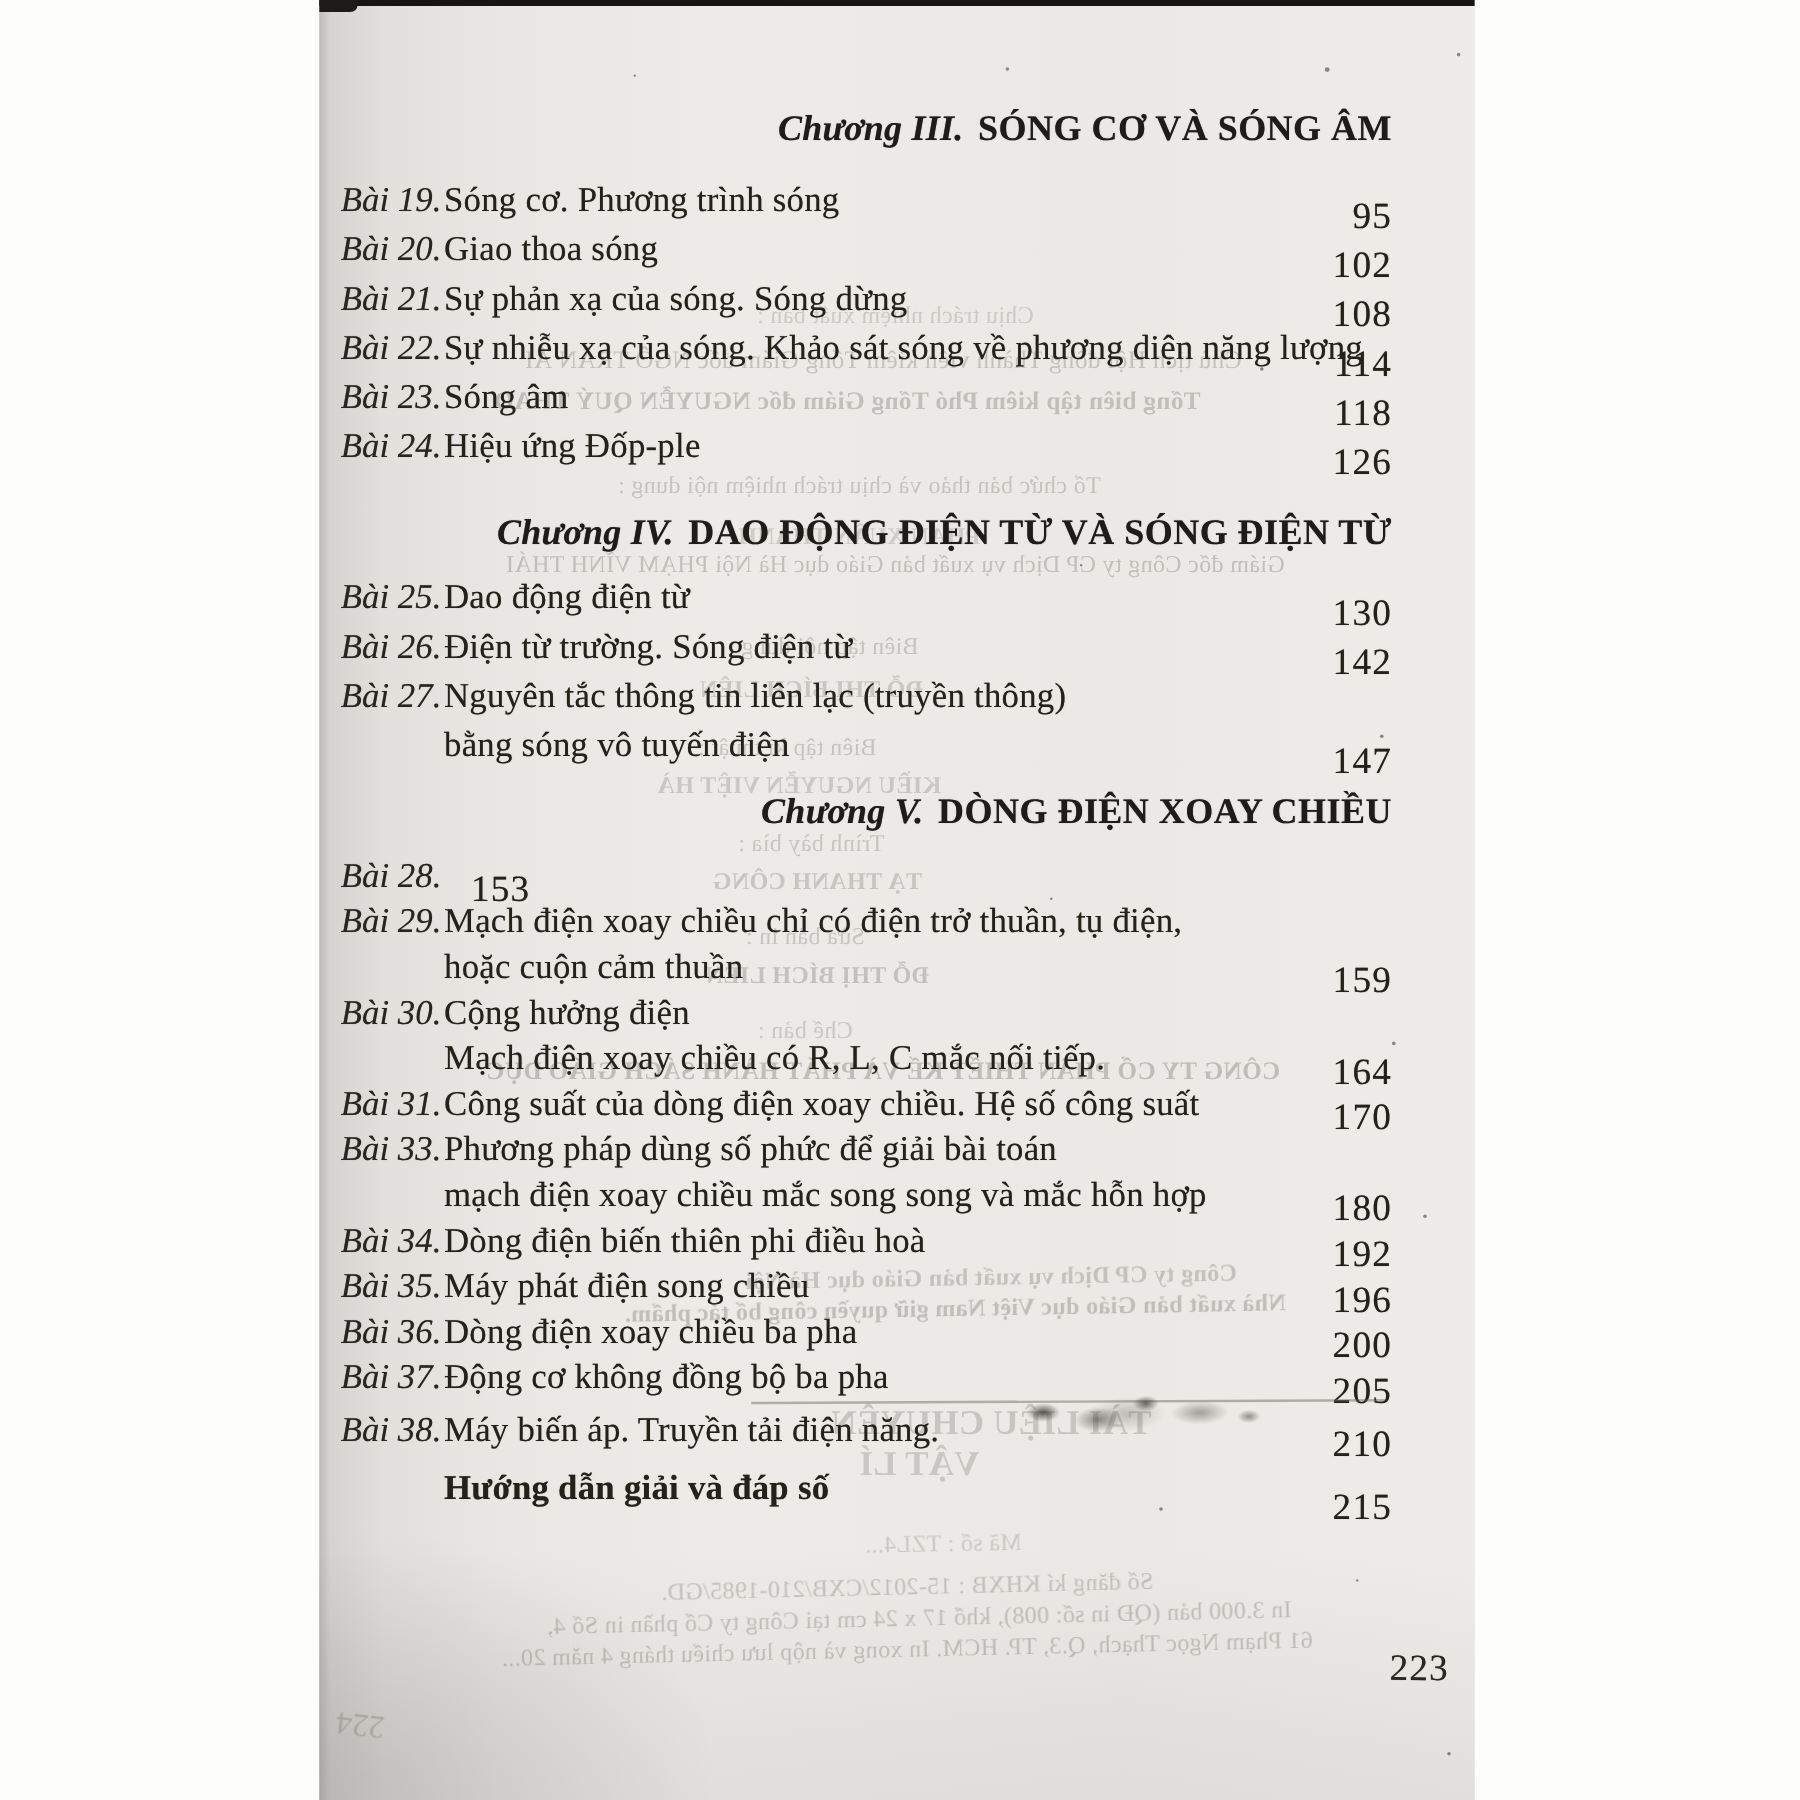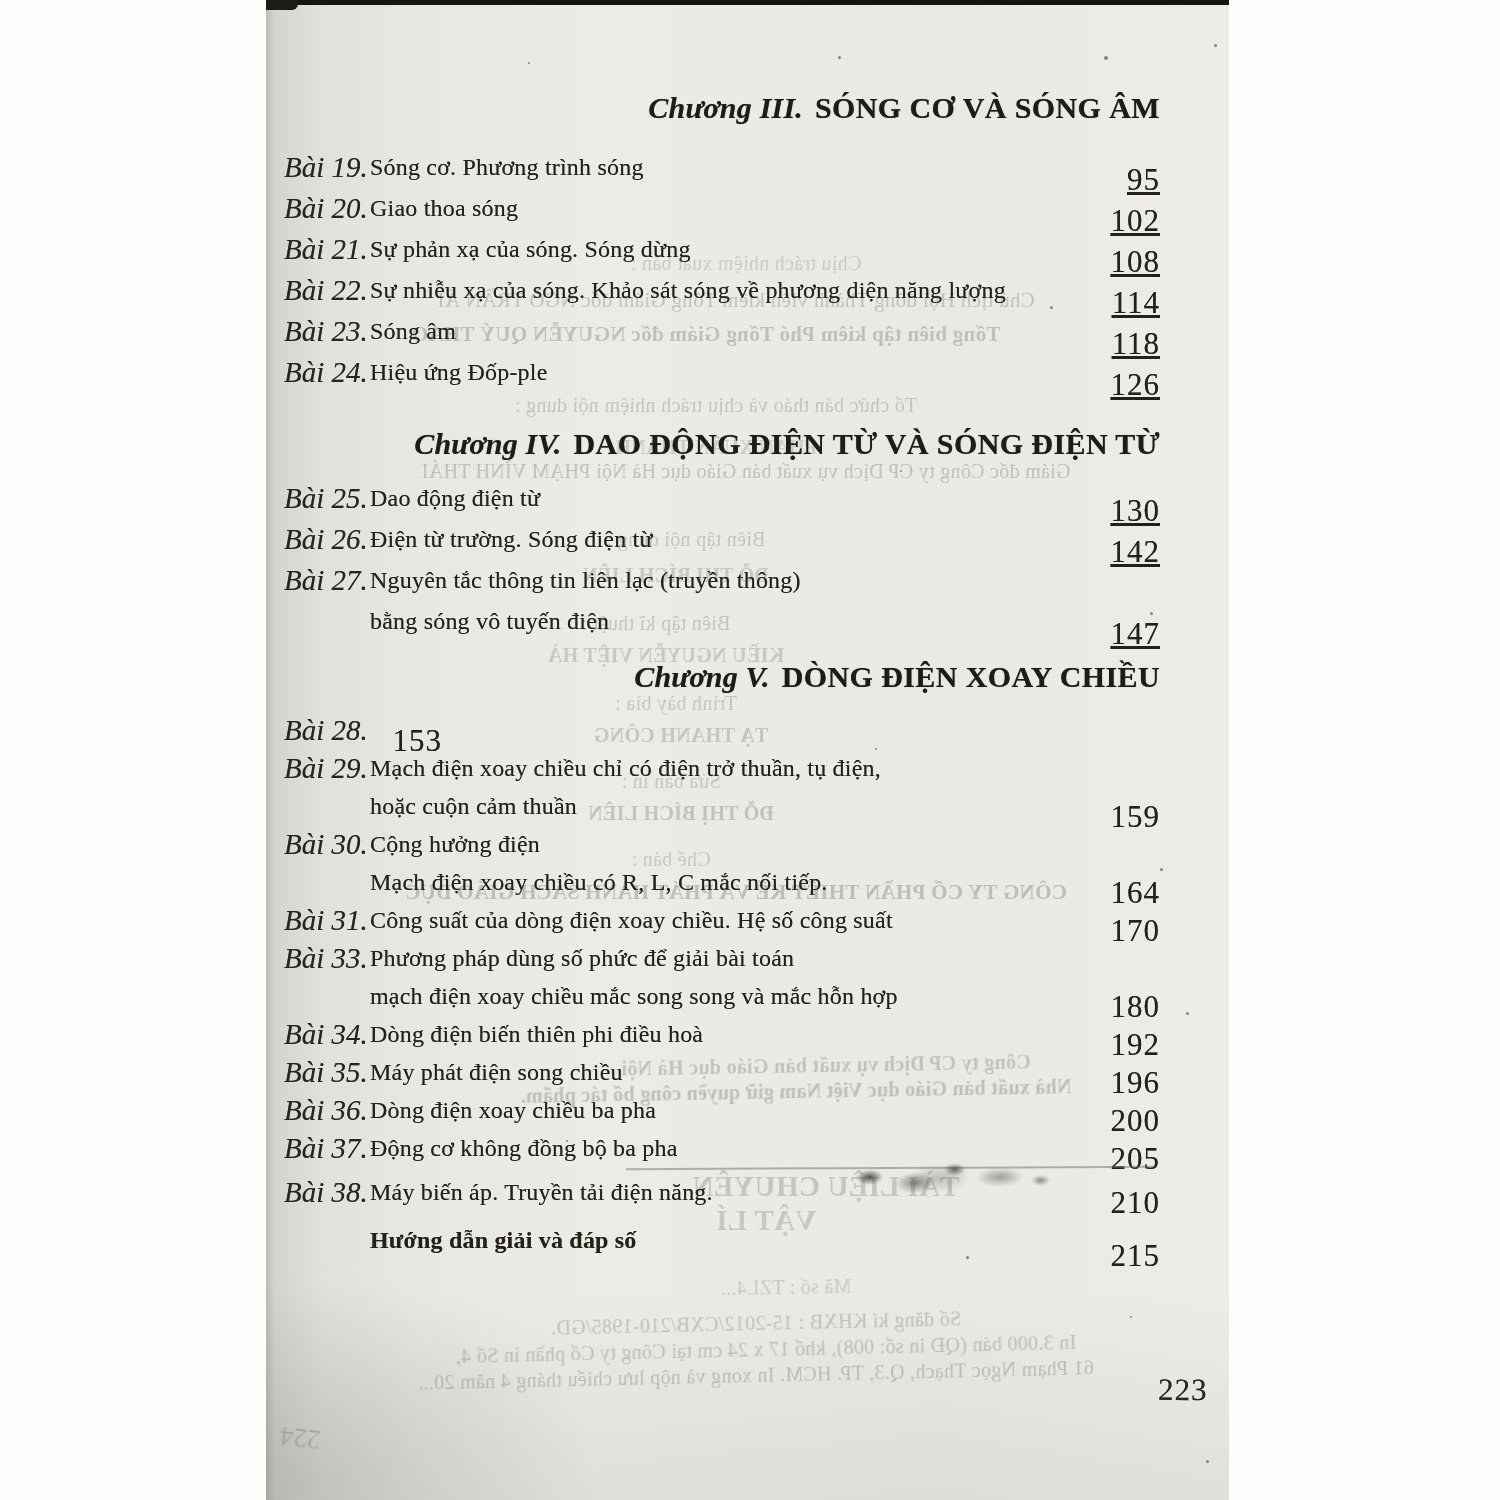--- a/index.html
+++ b/index.html
@@ -28,26 +28,26 @@
   .ch0 .chap-head{margin-bottom:21px;}
   .chap-label{font-style:italic;font-weight:700;margin-right:12px;letter-spacing:.2px;}
   .row{display:flex;align-items:flex-start;}
   .ch0 .row,.ch1 .row{line-height:41px;}
   .ch2 .row{line-height:38px;}
   .ch2 > .row:nth-child(11){margin-top:6px;}
   .ch2 > .row:nth-child(12){margin-top:6px;text-decoration:underline;}
   .row.closing{margin-top:10px;line-height:38px;align-items:center;}
   .blabel{flex:0 0 86px;font-style:italic;font-size:29px;color:#28251f;
     text-shadow:0 0 .6px rgba(40,38,34,.55);}
-  .btitle{flex:1 1 auto;min-width:0;font-size:24px;letter-spacing:.2px;color:#242118;
+  .btitle{flex:1 1 auto;min-width:0;font-size:29px;letter-spacing:.2px;color:#242118;
     text-shadow:0 0 .6px rgba(40,38,34,.55);}
   .tline{display:block;white-space:nowrap;overflow:visible;}
   .bnum{flex:0 0 auto;min-width:72px;text-align:right;font-size:31px;letter-spacing:1px;
     align-self:flex-end;color:#242118;text-shadow:0 0 .6px rgba(40,38,34,.6);}
-  .ch0 .bnum,.ch1 .bnum{transform:translateY(12px);text-decoration:underline;}
+  .ch0 .bnum,.ch1 .bnum{transform:translateY(12px);}
   .ch2 .bnum{transform:translateY(11px);}
   .closing .bnum{transform:translateY(16px);}
   .closing .btitle{font-weight:700;}
   .bleed{
     position:absolute;white-space:nowrap;color:#83817c;
     filter:blur(.6px);pointer-events:none;letter-spacing:.3px;
   }
   .stray-num{
     position:absolute;right:22px;top:1372px;font-size:31px;letter-spacing:1px;color:#2a2722;
     text-shadow:0 0 .6px rgba(40,38,34,.6);transform:rotate(.6deg);

